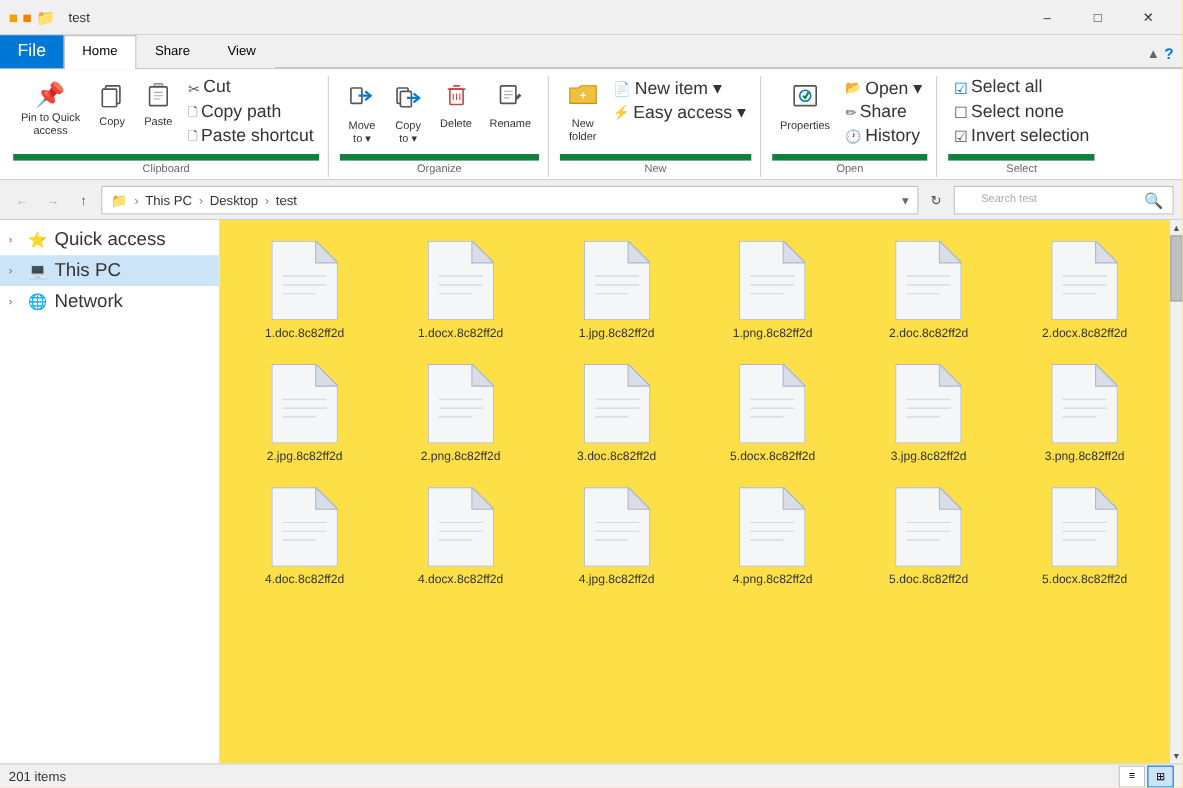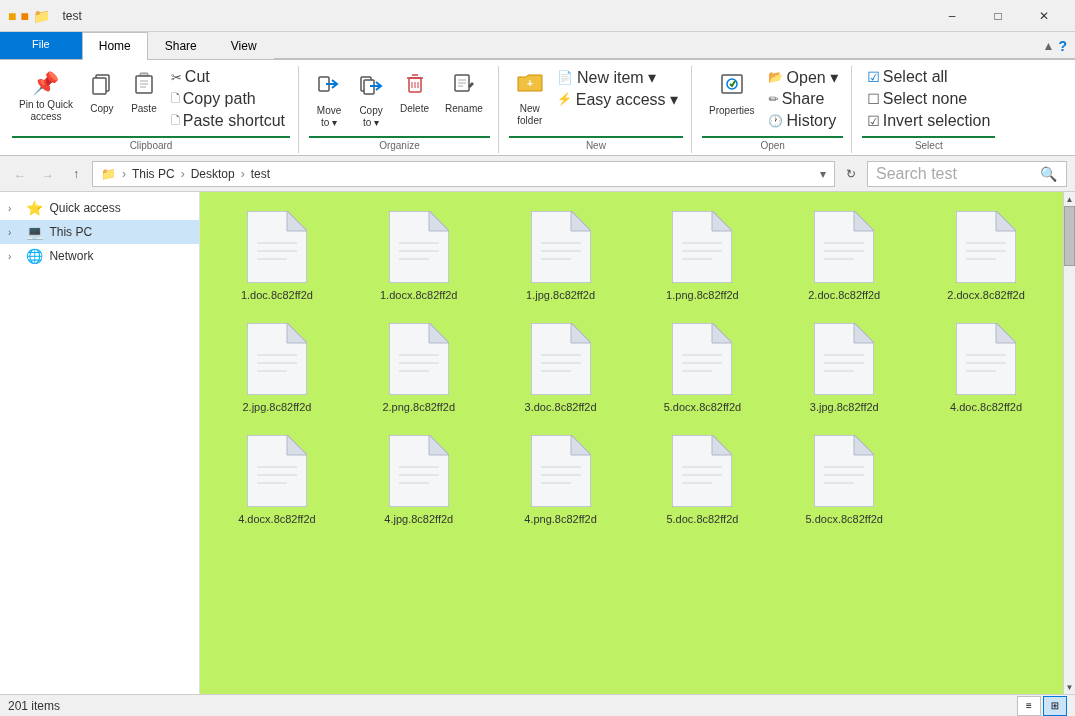--- a/index.html
+++ b/index.html
@@ -9,29 +9,29 @@
     .title-bar { background: #f0f0f0; height: 32px; display: flex; align-items: center; padding: 0 8px; border-bottom: 1px solid #d0d0d0; }
     .title-bar-icons { display: flex; gap: 4px; margin-right: 8px; }
     .title-bar-title { font-size: 12px; color: #333; flex: 1; padding-left: 4px; }
     .title-bar-controls { display: flex; margin-left: auto; }
     .title-bar-btn { width: 46px; height: 32px; display: flex; align-items: center; justify-content: center; font-size: 12px; cursor: pointer; background: transparent; border: none; color: #333; }
 
     
     .tab-bar { display: flex; background: #f0f0f0; border-bottom: 1px solid #c0c0c0; }
     .tab { padding: 6px 16px; font-size: 12px; cursor: pointer; border: 1px solid transparent; border-bottom: none; }
     .tab.active { background: white; border-color: #c0c0c0; margin-bottom: -1px; z-index: 1; }
-    .tab-file { background: #0078d7; color: white; padding: 6px 32px; font-size: 11px; cursor: pointer; }
+    .tab-file { background: #0078d7; color: white; padding: 6px 16px; font-size: 16px; cursor: pointer; }
 
     
     .ribbon { background: white; border-bottom: 1px solid #c0c0c0; padding: 4px 0 0 0; display: flex; flex-direction: column; }
     .ribbon-content { display: flex; align-items: stretch; padding: 2px 4px; gap: 2px; }
     .ribbon-group { display: flex; flex-direction: column; align-items: center; border-right: 1px solid #d0d0d0; padding: 0 8px; }
     .ribbon-group:last-child { border-right: none; }
     .ribbon-group-items { display: flex; align-items: flex-start; gap: 2px; flex: 1; }
-    .ribbon-group-label { font-size: 10px; color: #666; text-align: center; padding: 2px 0; border-top: 2px solid #15803d; width: 100%; margin-top: 2px; }
+    .ribbon-group-label { font-size: 10px; color: #666; text-align: center; padding: 2px 0; border-top: 6px solid #15803d; width: 100%; margin-top: 2px; }
     .ribbon-btn-large { display: flex; flex-direction: column; align-items: center; padding: 4px 6px; cursor: pointer; min-width: 40px; border: 1px solid transparent; border-radius: 2px; gap: 2px; }
     .ribbon-btn-large .icon { font-size: 24px; }
     .ribbon-btn-large .label { font-size: 10px; text-align: center; color: #333; line-height: 1.2; }
     .ribbon-btn-small { display: flex; align-items: center; padding: 2px 4px; cursor: pointer; border: 1px solid transparent; border-radius: 2px; gap: 3px; height: 22px; }
     .ribbon-btn-small .label { font-size: 16px; color: #333; }
     .ribbon-col { display: flex; flex-direction: column; gap: 0; }
 
     
     .address-bar { display: flex; align-items: center; background: #f0f0f0; border-bottom: 1px solid #d0d0d0; padding: 4px 8px; gap: 4px; height: 36px; }
     .nav-btn { width: 24px; height: 24px; display: flex; align-items: center; justify-content: center; border: 1px solid transparent; border-radius: 2px; cursor: pointer; color: #555; font-size: 12px; }
@@ -43,24 +43,24 @@
     .search-box { width: 200px; height: 26px; border: 1px solid #c0c0c0; padding: 2px 8px; font-size: 12px; background: white; display: flex; align-items: center; justify-content: space-between; }
 
     
     .main { display: flex; flex: 1; overflow: hidden; }
 
     
     .sidebar { width: 200px; background: white; border-right: 1px solid #e0e0e0; overflow-y: auto; padding: 4px 0; flex-shrink: 0; }
     .sidebar-item { display: flex; align-items: center; padding: 4px 8px; cursor: pointer; gap: 6px; }
     .sidebar-item.selected { background: #cce4f7; }
     .sidebar-expand { width: 12px; color: #666; font-size: 10px; }
-    .sidebar-label { font-size: 12px; color: #333; }
-
-    
-    .file-area { flex: 1; background: #bef264; overflow-y: auto; padding: 8px; position: relative; }
+    .sidebar-label { font-size: 17px; color: #333; }
+
+    
+    .file-area { flex: 1; background: #fde047; overflow-y: auto; padding: 8px; position: relative; }
     .file-grid { display: grid; grid-template-columns: repeat(6, 1fr); gap: 4px; }
     .file-item { display: flex; flex-direction: column; align-items: center; padding: 6px 4px; cursor: pointer; border: 1px solid transparent; border-radius: 2px; min-width: 0; }
     .file-icon { position: relative; width: 70px; height: 80px; display: flex; align-items: center; justify-content: center; }
     .file-icon svg { width: 60px; height: 72px; }
     .file-name { font-size: 11px; color: #333; text-align: center; word-break: break-all; margin-top: 2px; max-width: 110px; }
 
     
     .scrollbar { width: 12px; background: #f0f0f0; border-left: 1px solid #d0d0d0; display: flex; flex-direction: column; }
     .scrollbar-track { flex: 1; position: relative; }
     .scrollbar-thumb { position: absolute; top: 0; left: 0; right: 0; height: 60px; background: #c0c0c0; border: 1px solid #a0a0a0; }
@@ -289,21 +289,21 @@
     <span style="color:#888; margin:0 2px;">›</span>
     <span class="address-crumb">This PC</span>
     <span style="color:#888; margin:0 2px;">›</span>
     <span class="address-crumb">Desktop</span>
     <span style="color:#888; margin:0 2px;">›</span>
     <span class="address-crumb">test</span>
     <span class="address-chevron">▾</span>
   </div>
   <div class="refresh-btn">↻</div>
   <div class="search-box">
-    <span style="color:#aaa; font-size:16px;">Search test</span>
+    <span style="color:#aaa; font-size:10px;margin-left:16px;">Search test</span>
     <span style="color:#888; font-size:14px;">🔍</span>
   </div>
 </div>
 
 <div class="main">
 
   <div class="sidebar">
     <div class="sidebar-item">
       <span class="sidebar-expand">›</span>
       <span style="color:#f0a000; font-size:14px;">⭐</span>
@@ -458,20 +458,32 @@
         <div class="file-item">
           <div class="file-icon">
             <svg viewBox="0 0 60 72" xmlns="http://www.w3.org/2000/svg">
       <polygon points="0,0 40,0 60,20 60,72 0,72" fill="#f5f6f8" stroke="#b0b8c8" stroke-width="1.5"></polygon>
       <polygon points="40,0 40,20 60,20" fill="#d8dde8" stroke="#b0b8c8" stroke-width="1"></polygon>
       <line x1="10" y1="32" x2="50" y2="32" stroke="#d0d5e0" stroke-width="1"></line>
       <line x1="10" y1="40" x2="50" y2="40" stroke="#d0d5e0" stroke-width="1"></line>
       <line x1="10" y1="48" x2="40" y2="48" stroke="#d0d5e0" stroke-width="1"></line>
     </svg>
           </div>
+          <div class="file-name">3.png.8c82ff2d</div>
+        </div>
+        <div class="file-item">
+          <div class="file-icon">
+            <svg viewBox="0 0 60 72" xmlns="http://www.w3.org/2000/svg">
+      <polygon points="0,0 40,0 60,20 60,72 0,72" fill="#f5f6f8" stroke="#b0b8c8" stroke-width="1.5"></polygon>
+      <polygon points="40,0 40,20 60,20" fill="#d8dde8" stroke="#b0b8c8" stroke-width="1"></polygon>
+      <line x1="10" y1="32" x2="50" y2="32" stroke="#d0d5e0" stroke-width="1"></line>
+      <line x1="10" y1="40" x2="50" y2="40" stroke="#d0d5e0" stroke-width="1"></line>
+      <line x1="10" y1="48" x2="40" y2="48" stroke="#d0d5e0" stroke-width="1"></line>
+    </svg>
+          </div>
           <div class="file-name">4.doc.8c82ff2d</div>
         </div>
         <div class="file-item">
           <div class="file-icon">
             <svg viewBox="0 0 60 72" xmlns="http://www.w3.org/2000/svg">
       <polygon points="0,0 40,0 60,20 60,72 0,72" fill="#f5f6f8" stroke="#b0b8c8" stroke-width="1.5"></polygon>
       <polygon points="40,0 40,20 60,20" fill="#d8dde8" stroke="#b0b8c8" stroke-width="1"></polygon>
       <line x1="10" y1="32" x2="50" y2="32" stroke="#d0d5e0" stroke-width="1"></line>
       <line x1="10" y1="40" x2="50" y2="40" stroke="#d0d5e0" stroke-width="1"></line>
       <line x1="10" y1="48" x2="40" y2="48" stroke="#d0d5e0" stroke-width="1"></line>

